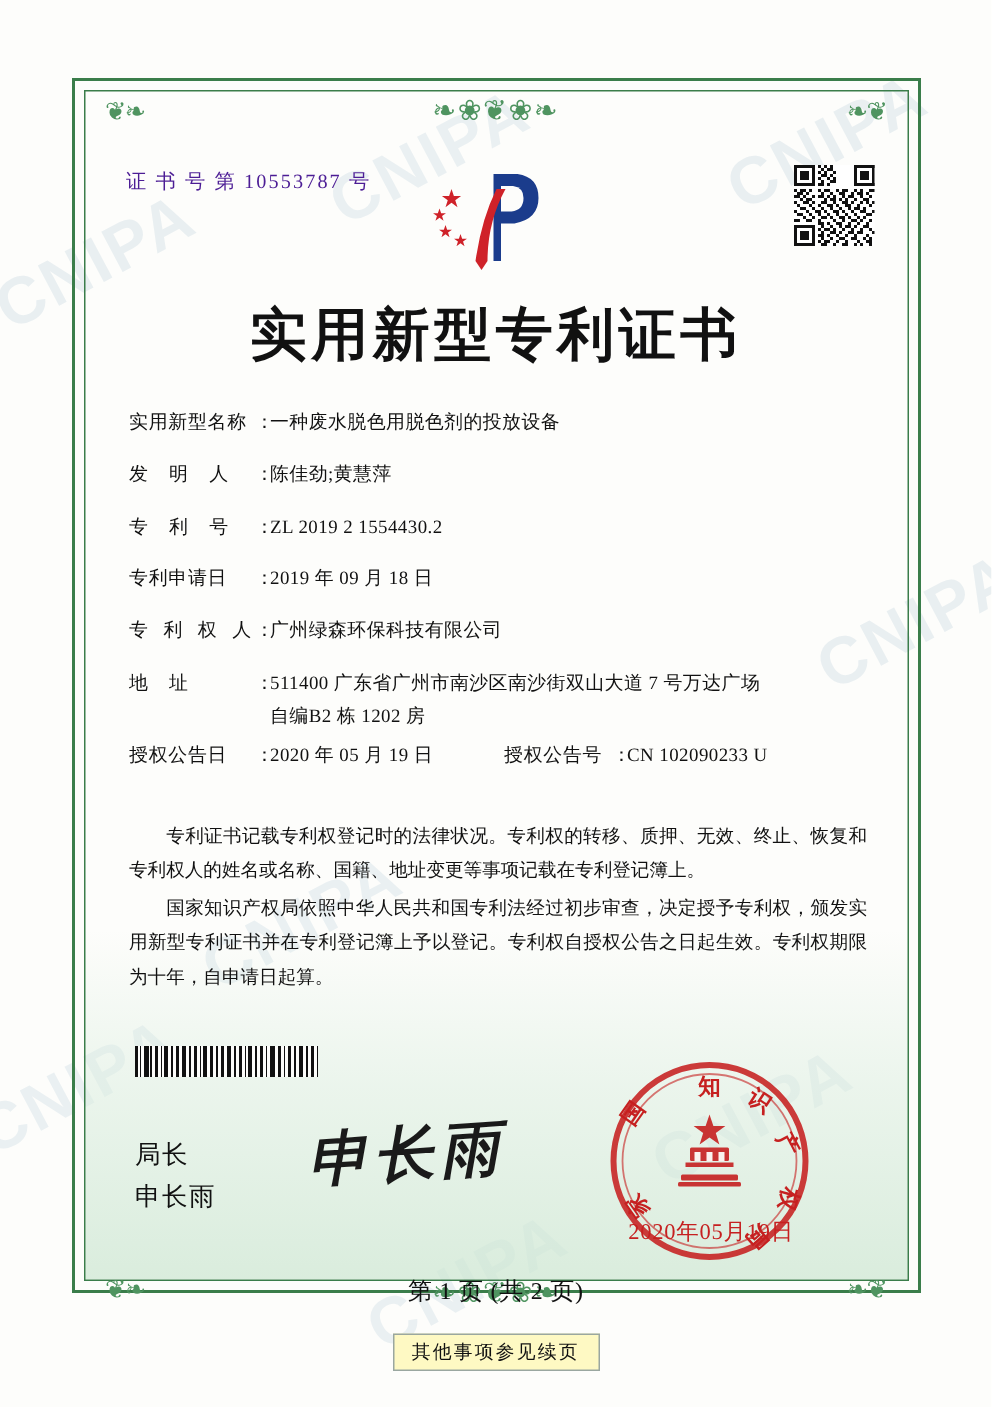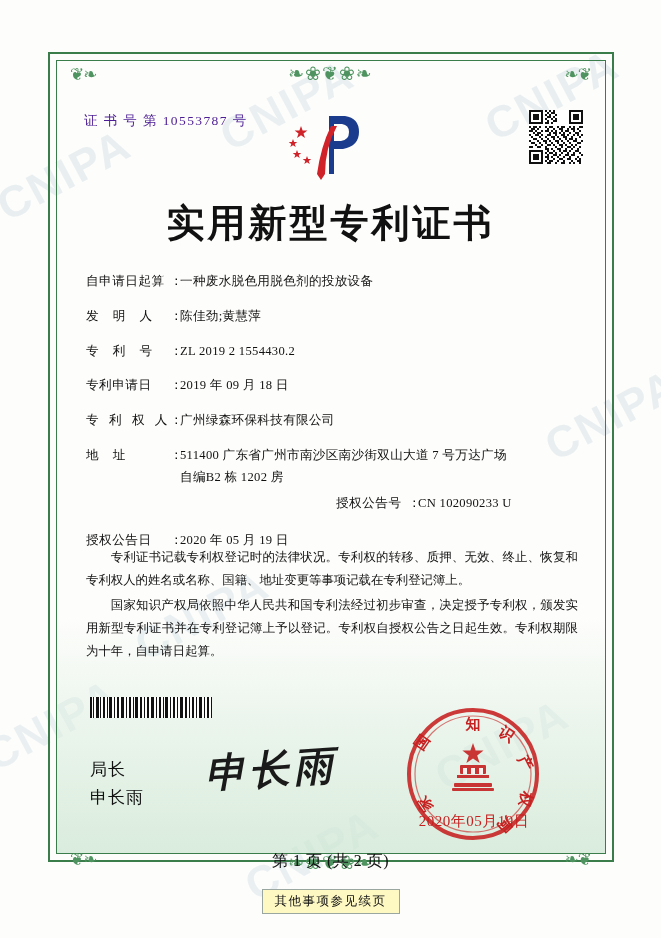--- a/index.html
+++ b/index.html
@@ -172,21 +172,21 @@
   .colon { width: 10px; flex: 0 0 10px; }
   .value { flex: 1; letter-spacing: 0.3px; }
   .value2 {
     margin-left: 94px;
     margin-top: -12px;
     margin-bottom: 8px;
     font-size: 12.6px;
     letter-spacing: 0.3px;
   }
   .row-split { display: flex; align-items: flex-start; }
-  .split-left { width: 250px; flex: 0 0 250px; display: flex; margin-top: 37px; }
+  .split-left { width: 250px; flex: 0 0 250px; display: flex; }
   .split-right { flex: 1; display: flex; }
   .split-right .label { width: 72px; flex: 0 0 72px; }
 
   
   .body-text {
     position: absolute;
     left: 86px;
     top: 546px;
     width: 492px;
     font-size: 12.4px;
@@ -500,21 +500,21 @@
         <polygon points="36,44 37.1,47.1 40.3,47.1 37.7,49 38.7,52.1 36,50.2 33.3,52.1 34.3,49 31.7,47.1 34.9,47.1"></polygon>
       </g>
     </svg>
   </div>
 
   <div class="title">实用新型专利证书</div>
 
   <div class="fields">
 
     <div class="row">
-      <div class="label">自申请日起算</div>
+      <div class="label">实用新型名称</div>
       <div class="colon">：</div>
       <div class="value">一种废水脱色用脱色剂的投放设备</div>
     </div>
 
     <div class="row">
       <div class="label sp4">发 明 人</div>
       <div class="colon">：</div>
       <div class="value">陈佳劲;黄慧萍</div>
     </div>
 

